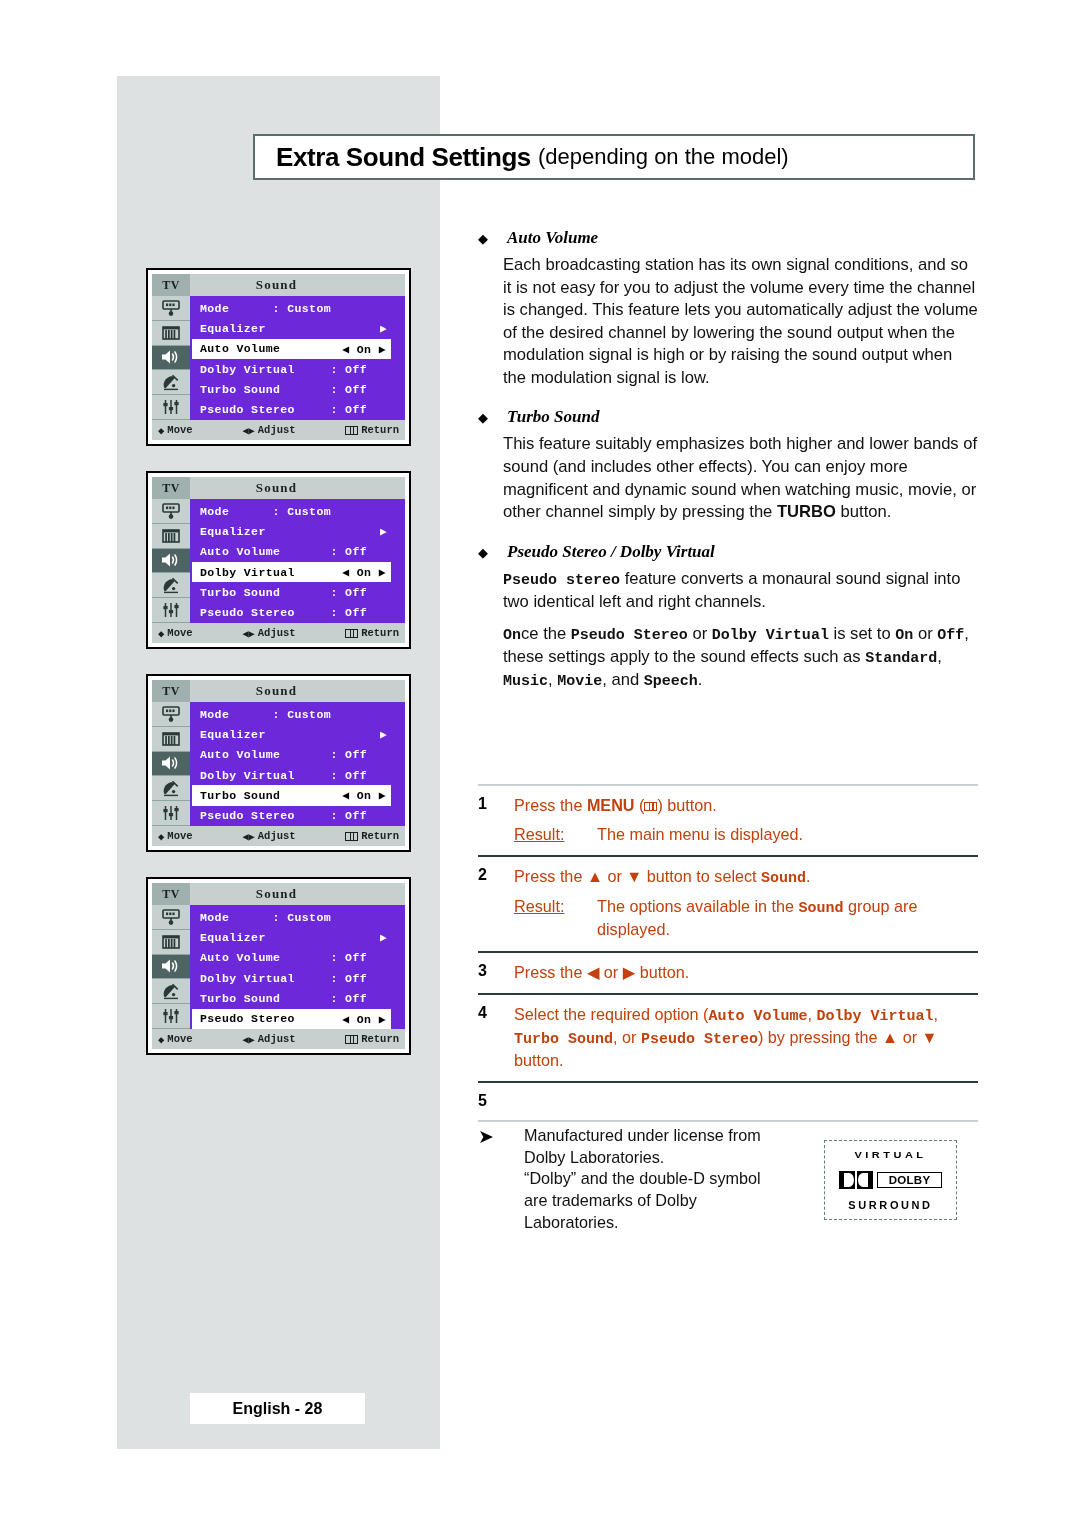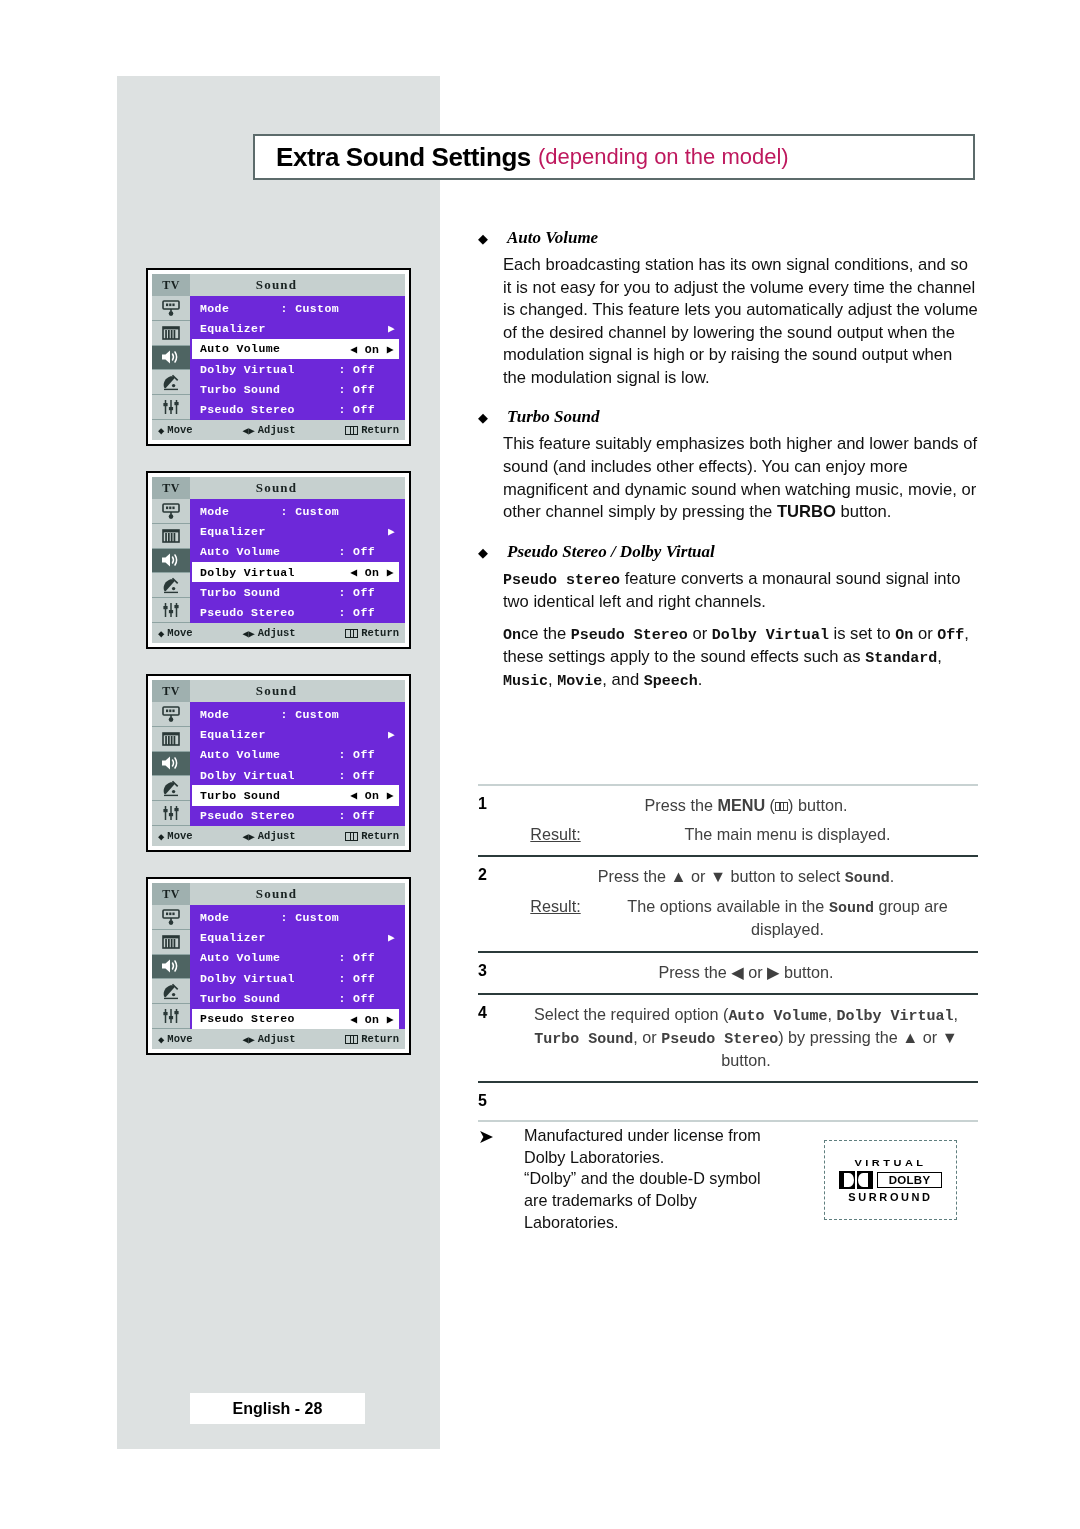--- a/index.html
+++ b/index.html
@@ -44,21 +44,21 @@
   }
   .title-main {
     font-size: 26px;
     font-weight: bold;
     letter-spacing: -0.4px;
     color: #000;
     white-space: nowrap;
   }
   .title-sub {
     font-size: 22px;
-    color: #be185d;
+    color: #000000;
     margin-left: 7px;
     white-space: nowrap;
   }
 
   
   .osd {
     position: absolute;
     left: 146px;
     width: 265px;
     height: 178px;
@@ -125,21 +125,21 @@
     background: #c6d0cf;
     border-bottom: 1px solid #8ea3a2;
   }
   .rail-icon.active { background: #4e6462; }
   .rail-icon svg { display: block; }
 
   .osd-rows {
     flex: 1;
     display: flex;
     flex-direction: column;
-    padding: 2px 4px 0 0;
+    padding: 2px 12px 0 0;
     min-width: 0;
   }
   .osd-row {
     flex: 1;
     display: flex;
     align-items: center;
     padding: 0 6px 0 10px;
     font-family: "Liberation Mono", monospace;
     font-size: 11.5px;
     font-weight: bold;
@@ -255,22 +255,21 @@
     flex: 0 0 36px;
     font-size: 16px;
     font-weight: bold;
     color: #000;
     text-align: left;
   }
   .step-body {
     flex: 1;
     font-size: 16.2px;
     line-height: 1.33;
-    color: #404040;
-    text-align: center;
+    color: #c2410c;
   }
   .step-body .line { margin-bottom: 7px; }
   .step-body .line:last-child { margin-bottom: 0; }
   .result-line { display: flex; }
   .result-label {
     flex: 0 0 83px;
     text-decoration: underline;
   }
   .result-text { flex: 1; }
 
@@ -301,21 +300,21 @@
     position: absolute;
     left: 824px;
     top: 1140px;
     width: 133px;
     height: 80px;
     border: 1.5px dashed #5f7e7e;
     display: flex;
     flex-direction: column;
     align-items: center;
     justify-content: center;
-    gap: 2px;
+    gap: 10px;
     background: #fff;
   }
   .dolby-virtual {
     font-family: "Liberation Sans", sans-serif;
     font-size: 11px;
     font-weight: bold;
     letter-spacing: 3.5px;
     color: #000;
     transform: scaleY(0.82);
   }

